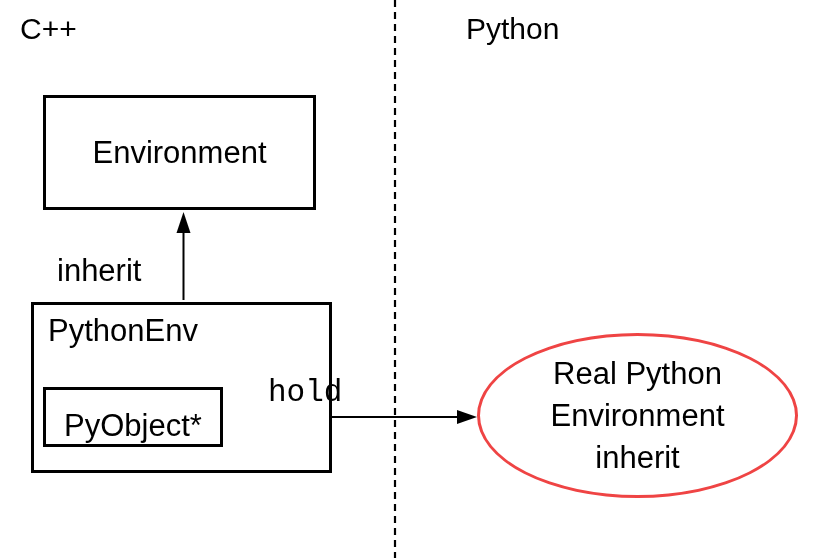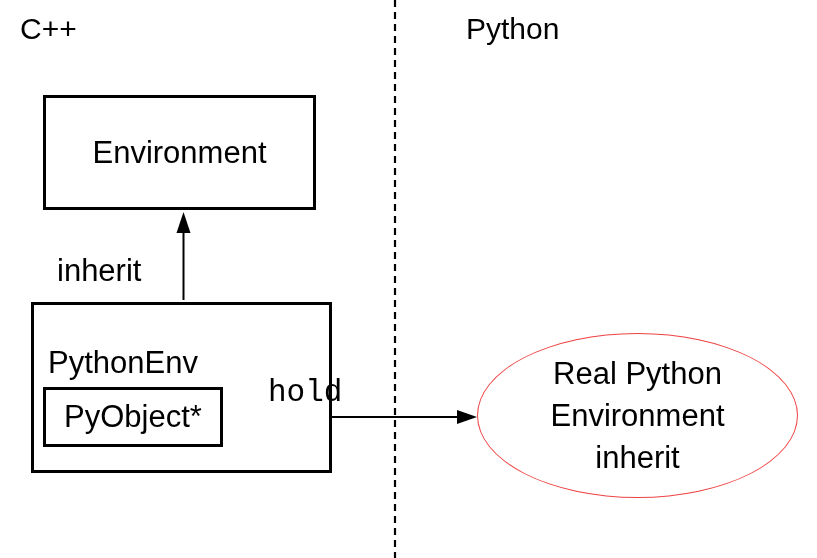--- a/index.html
+++ b/index.html
@@ -50,47 +50,46 @@
     font-size: 31px;
   }
   #pythonenv-box {
     left: 31px; top: 302px;
     width: 301px; height: 171px;
   }
   #pythonenv-box .node-label {
     position: absolute;
     left: 14px; top: 8px;
     font-size: 31px;
-    margin-top: 32px;
   }
   #pyobject-box {
     left: 43px; top: 387px;
     width: 180px; height: 60px;
     display: flex;
-    align-items: center;
+    align-items: flex-end;
     justify-content: center;
   }
   #pyobject-box .node-label {
     font-size: 31px;
   }
 
   .edge-label {
     position: absolute;
     font-size: 31px;
     line-height: 34px;
     white-space: nowrap;
   }
   #inherit-label { left: 57px;  top: 254px; }
   #hold-label    { left: 268px; top: 376px; font-family: Liberation Mono, monospace; }
 
   #real-python-ellipse {
     position: absolute;
     left: 477px; top: 333px;
     width: 321px; height: 165px;
-    border: 1px solid #ef4444;
+    border: 3px solid #ef4444;
     border-radius: 50%;
     background: #ffffff;
     box-sizing: border-box;
     display: flex;
     flex-direction: column;
     align-items: center;
     justify-content: center;
     text-align: center;
   }
   #real-python-ellipse .ellipse-line {

